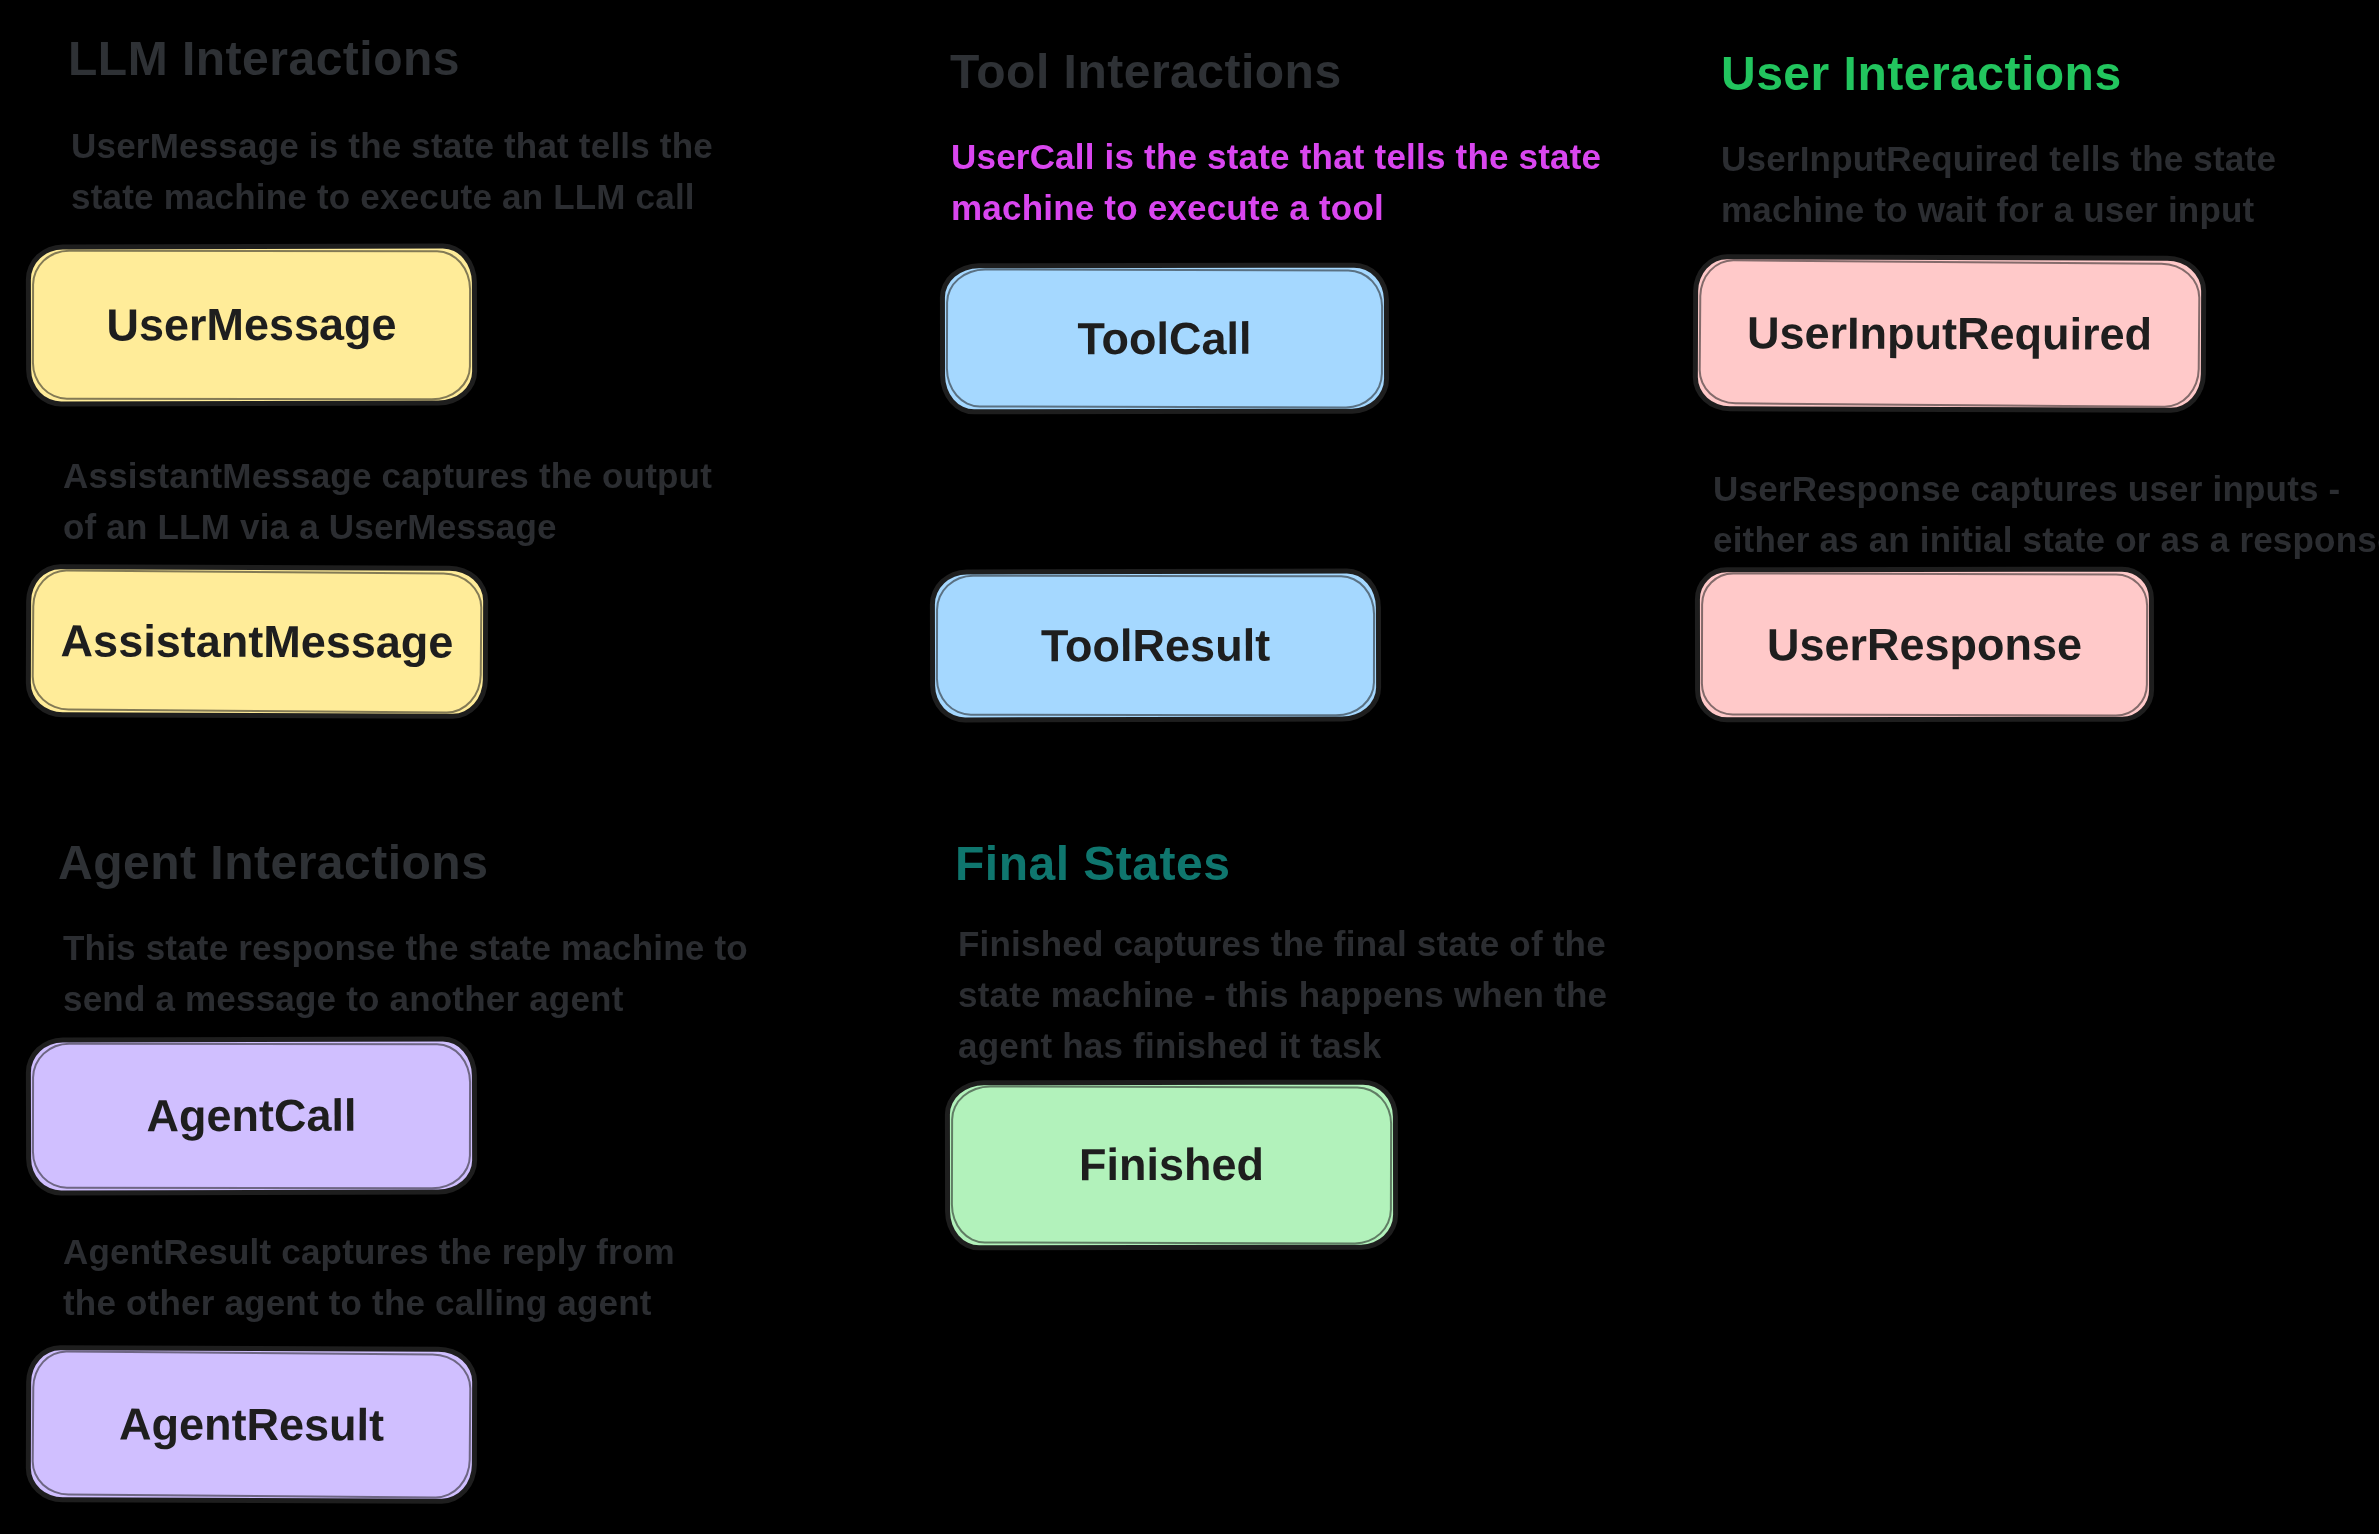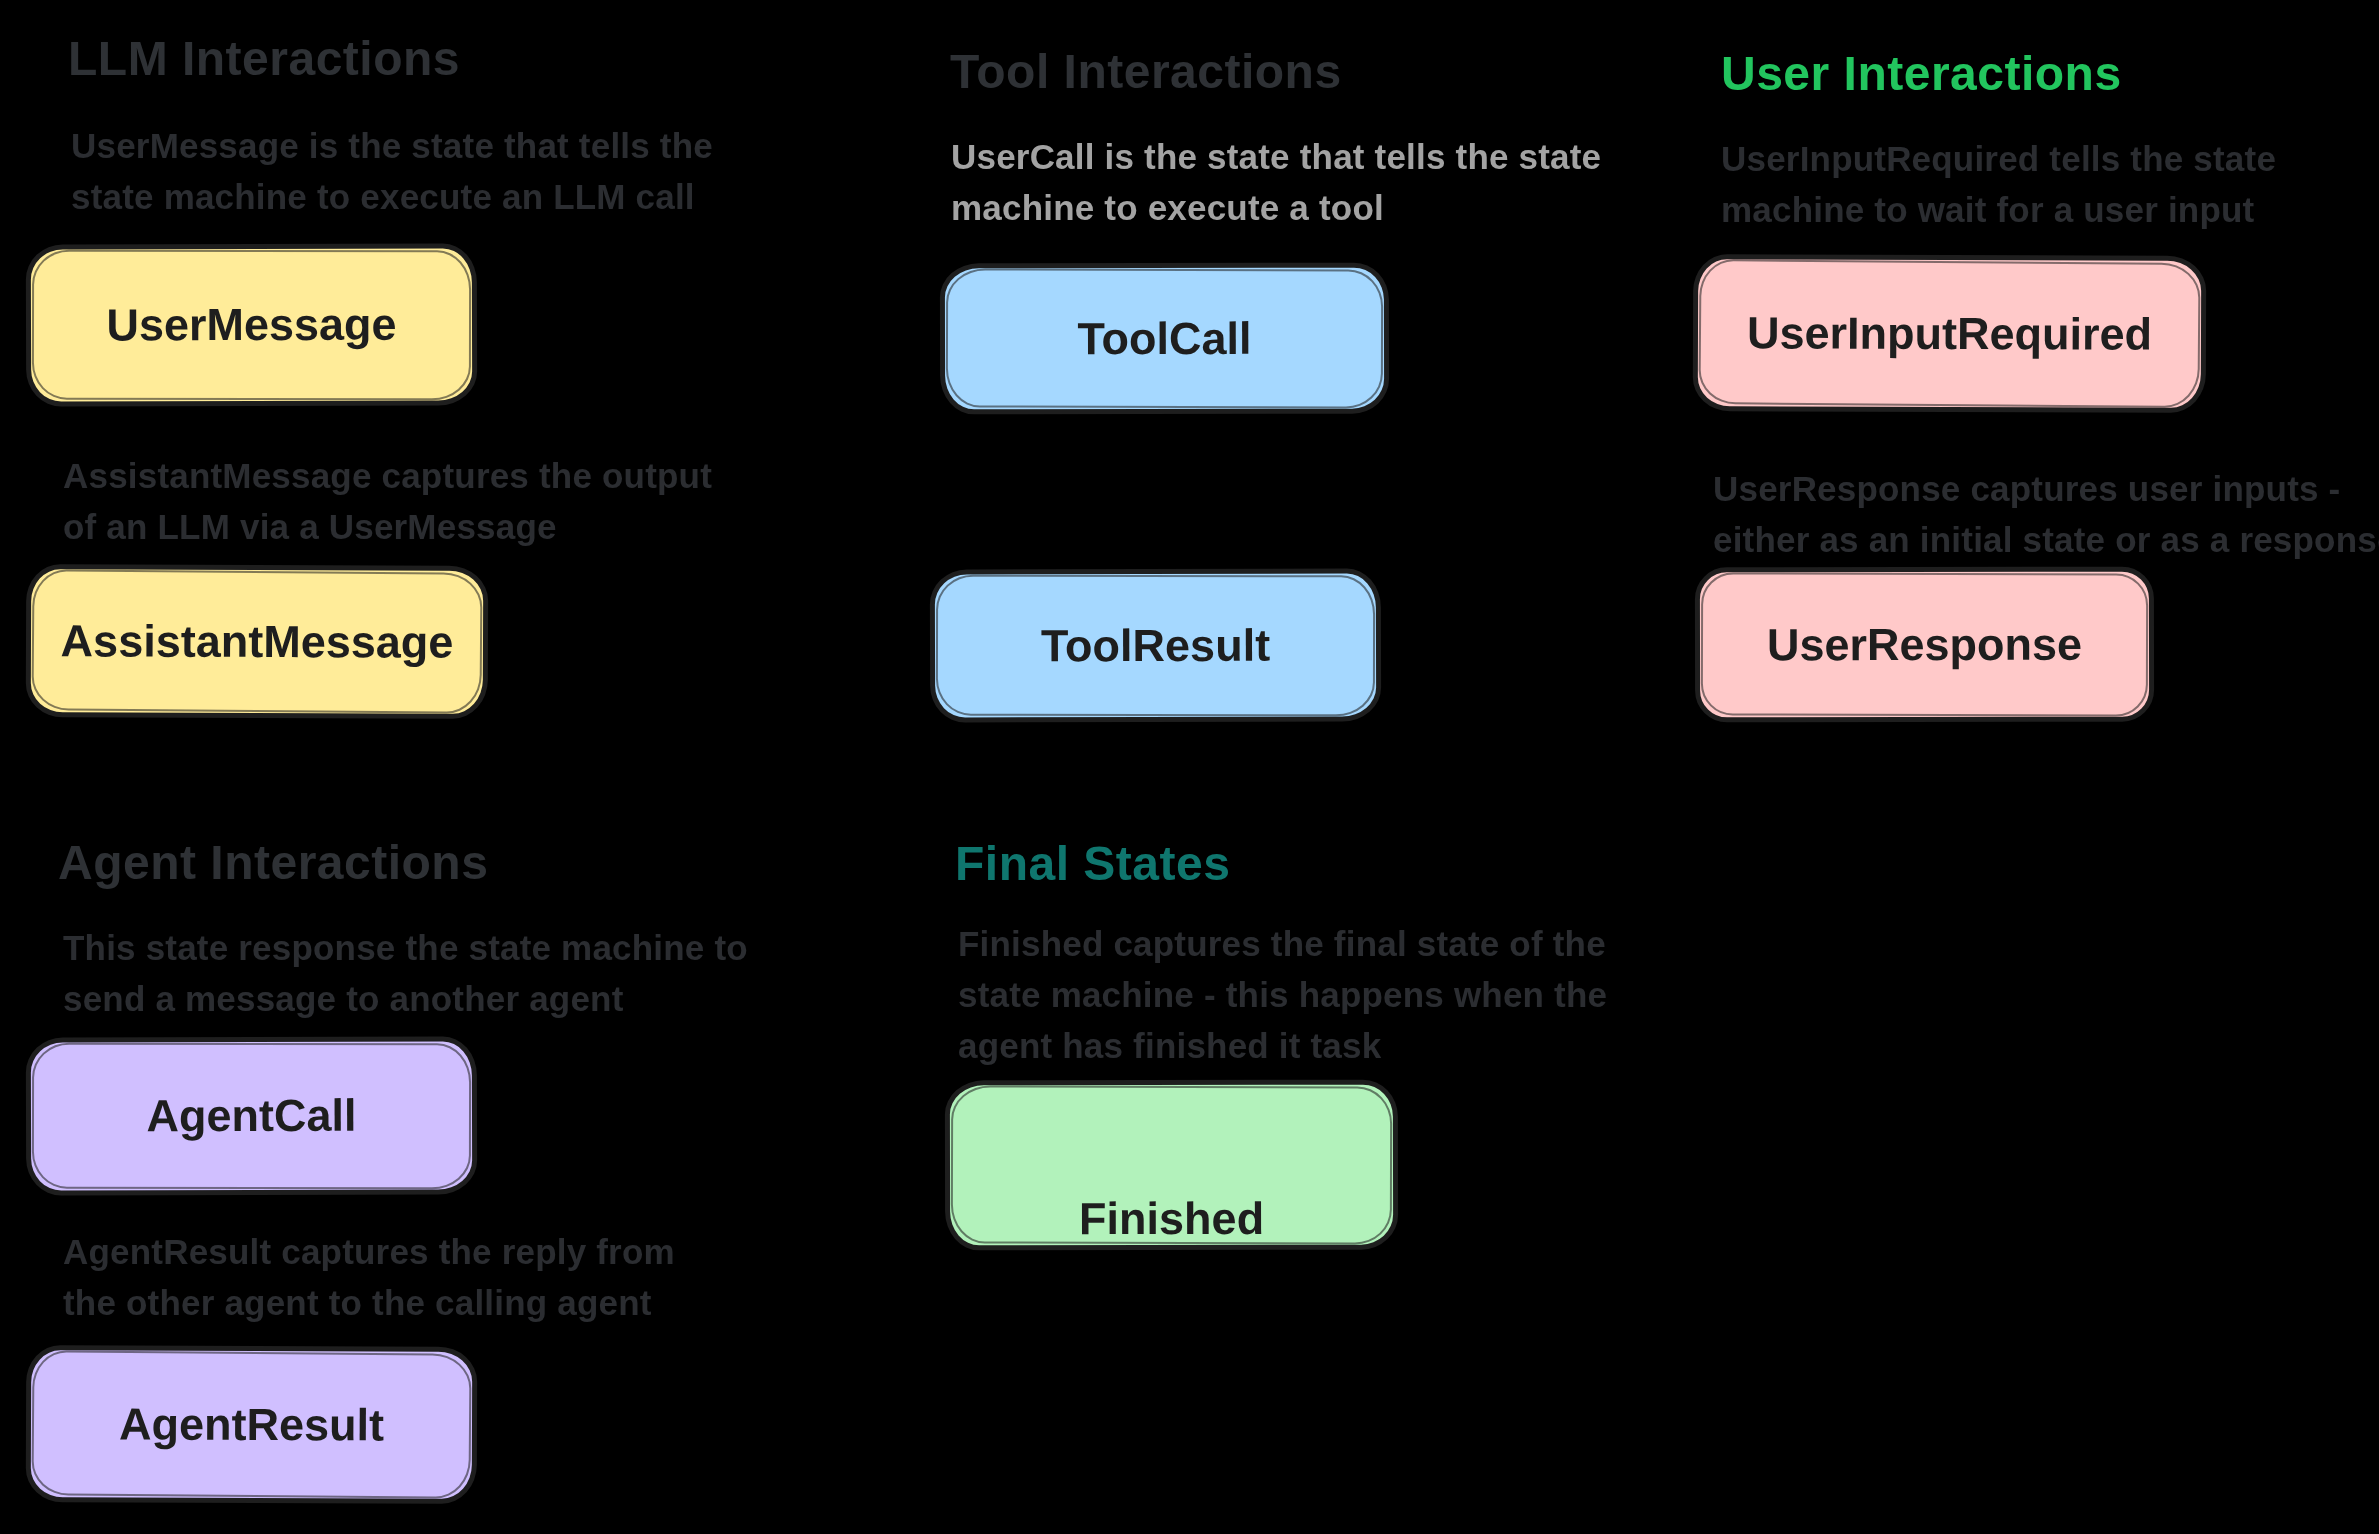--- a/index.html
+++ b/index.html
@@ -40,21 +40,21 @@
   <div class="state-box r1" style="left: 26px; top: 244px; width: 451px; height: 162px; background-color: rgb(255, 236, 153); border-color: rgb(30, 30, 30);">
     <span class="state-label" style="color: rgb(30, 30, 30);">UserMessage</span>
   </div>
   <p class="group-desc" style="left: 52px; top: 440px; width: 727px; color: rgb(43, 45, 49);">AssistantMessage captures the output
 of an LLM via a UserMessage</p>
   <div class="state-box r2" style="left: 26px; top: 565px; width: 462px; height: 153px; background-color: rgb(255, 236, 153); border-color: rgb(30, 30, 30);">
     <span class="state-label" style="color: rgb(30, 30, 30);">AssistantMessage</span>
   </div>
 
   <h2 class="group-title" style="left: 942px; top: 35px; color: rgb(46, 49, 53);">Tool Interactions</h2>
-  <p class="group-desc" style="left: 940px; top: 121px; width: 727px; color: #a3a3a3;">UserCall is the state that tells the state
+  <p class="group-desc" style="left: 940px; top: 121px; width: 727px; color: #d946ef;">UserCall is the state that tells the state
 machine to execute a tool</p>
   <div class="state-box r3" style="left: 940px; top: 263px; width: 449px; height: 151px; background-color: rgb(165, 216, 255); border-color: rgb(30, 30, 30);">
     <span class="state-label" style="color: rgb(30, 30, 30);">ToolCall</span>
   </div>
   <div class="state-box r1" style="left: 930px; top: 569px; width: 451px; height: 153px; background-color: rgb(165, 216, 255); border-color: rgb(30, 30, 30);">
     <span class="state-label" style="color: rgb(30, 30, 30);">ToolResult</span>
   </div>
 
   <h2 class="group-title" style="left: 1713px; top: 37px; color: #22c55e;">User Interactions</h2>
   <p class="group-desc" style="left: 1710px; top: 123px; width: 690px; color: rgb(43, 45, 49);">UserInputRequired tells the state
@@ -77,18 +77,18 @@
   <p class="group-desc" style="left: 52px; top: 1216px; width: 727px; color: rgb(43, 45, 49);">AgentResult captures the reply from
 the other agent to the calling agent</p>
   <div class="state-box r2" style="left: 26px; top: 1346px; width: 451px; height: 157px; background-color: rgb(208, 191, 255); border-color: rgb(30, 30, 30);">
     <span class="state-label" style="color: rgb(30, 30, 30);">AgentResult</span>
   </div>
 
   <h2 class="group-title" style="left: 947px; top: 827px; color: #0f766e;">Final States</h2>
   <p class="group-desc" style="left: 947px; top: 908px; width: 746px; color: rgb(43, 45, 49);">Finished captures the final state of the
 state machine - this happens when the
 agent has finished it task</p>
-  <div class="state-box r3" style="left: 945px; top: 1080px; width: 453px; height: 170px; background-color: rgb(178, 242, 187); border-color: rgb(30, 30, 30); align-items: flex-end;">
+  <div class="state-box r3" style="left: 945px; top: 1080px; width: 453px; height: 170px; background-color: rgb(178, 242, 187); border-color: rgb(30, 30, 30);">
     <span class="state-label" style="color: rgb(30, 30, 30);">Finished</span>
   </div>
 
 </div>
 
 
 </body></html>

